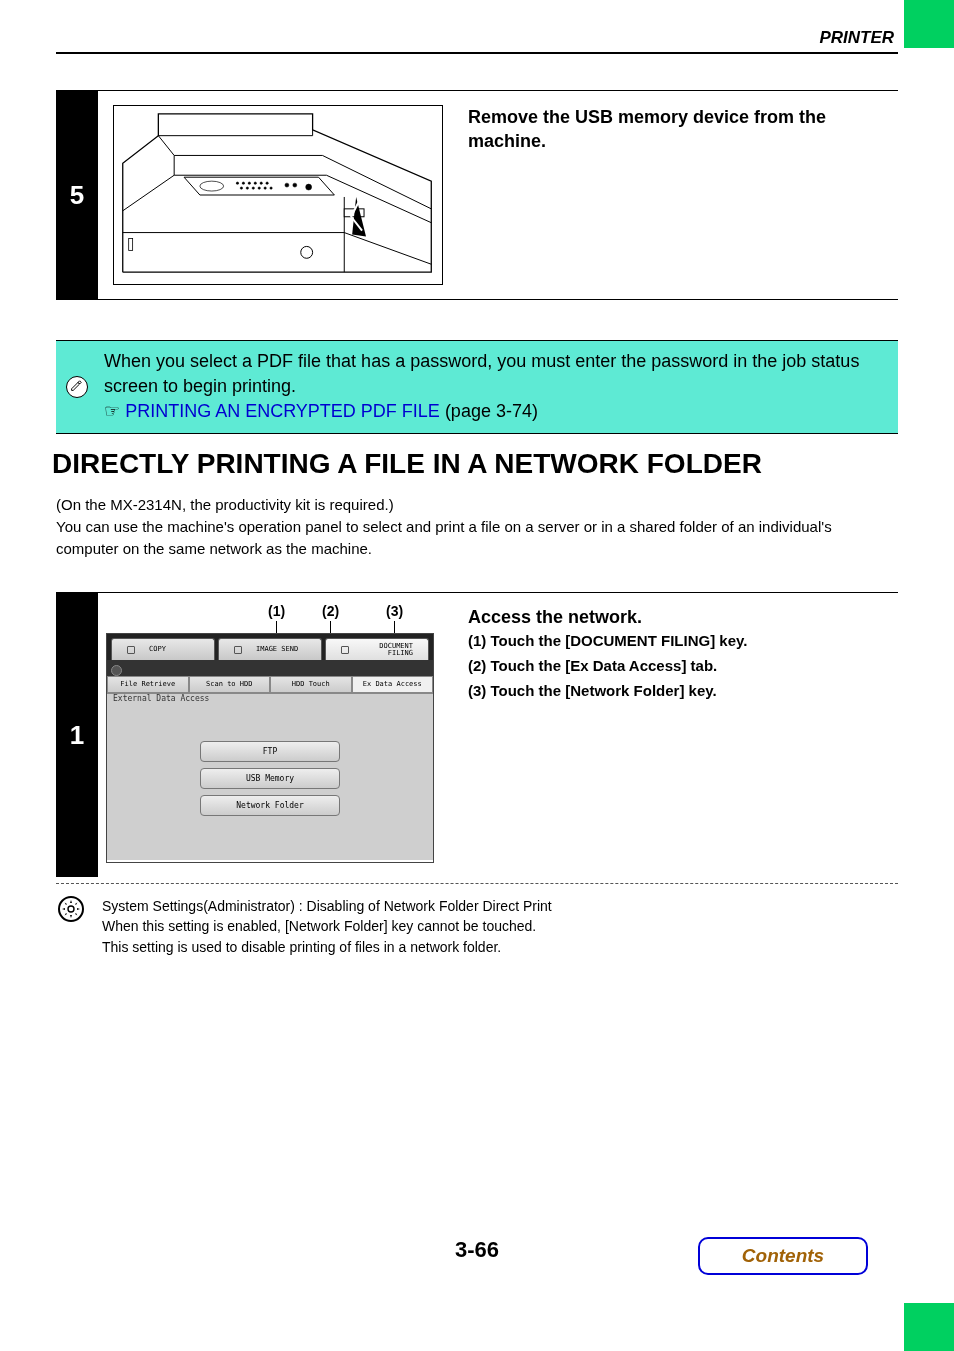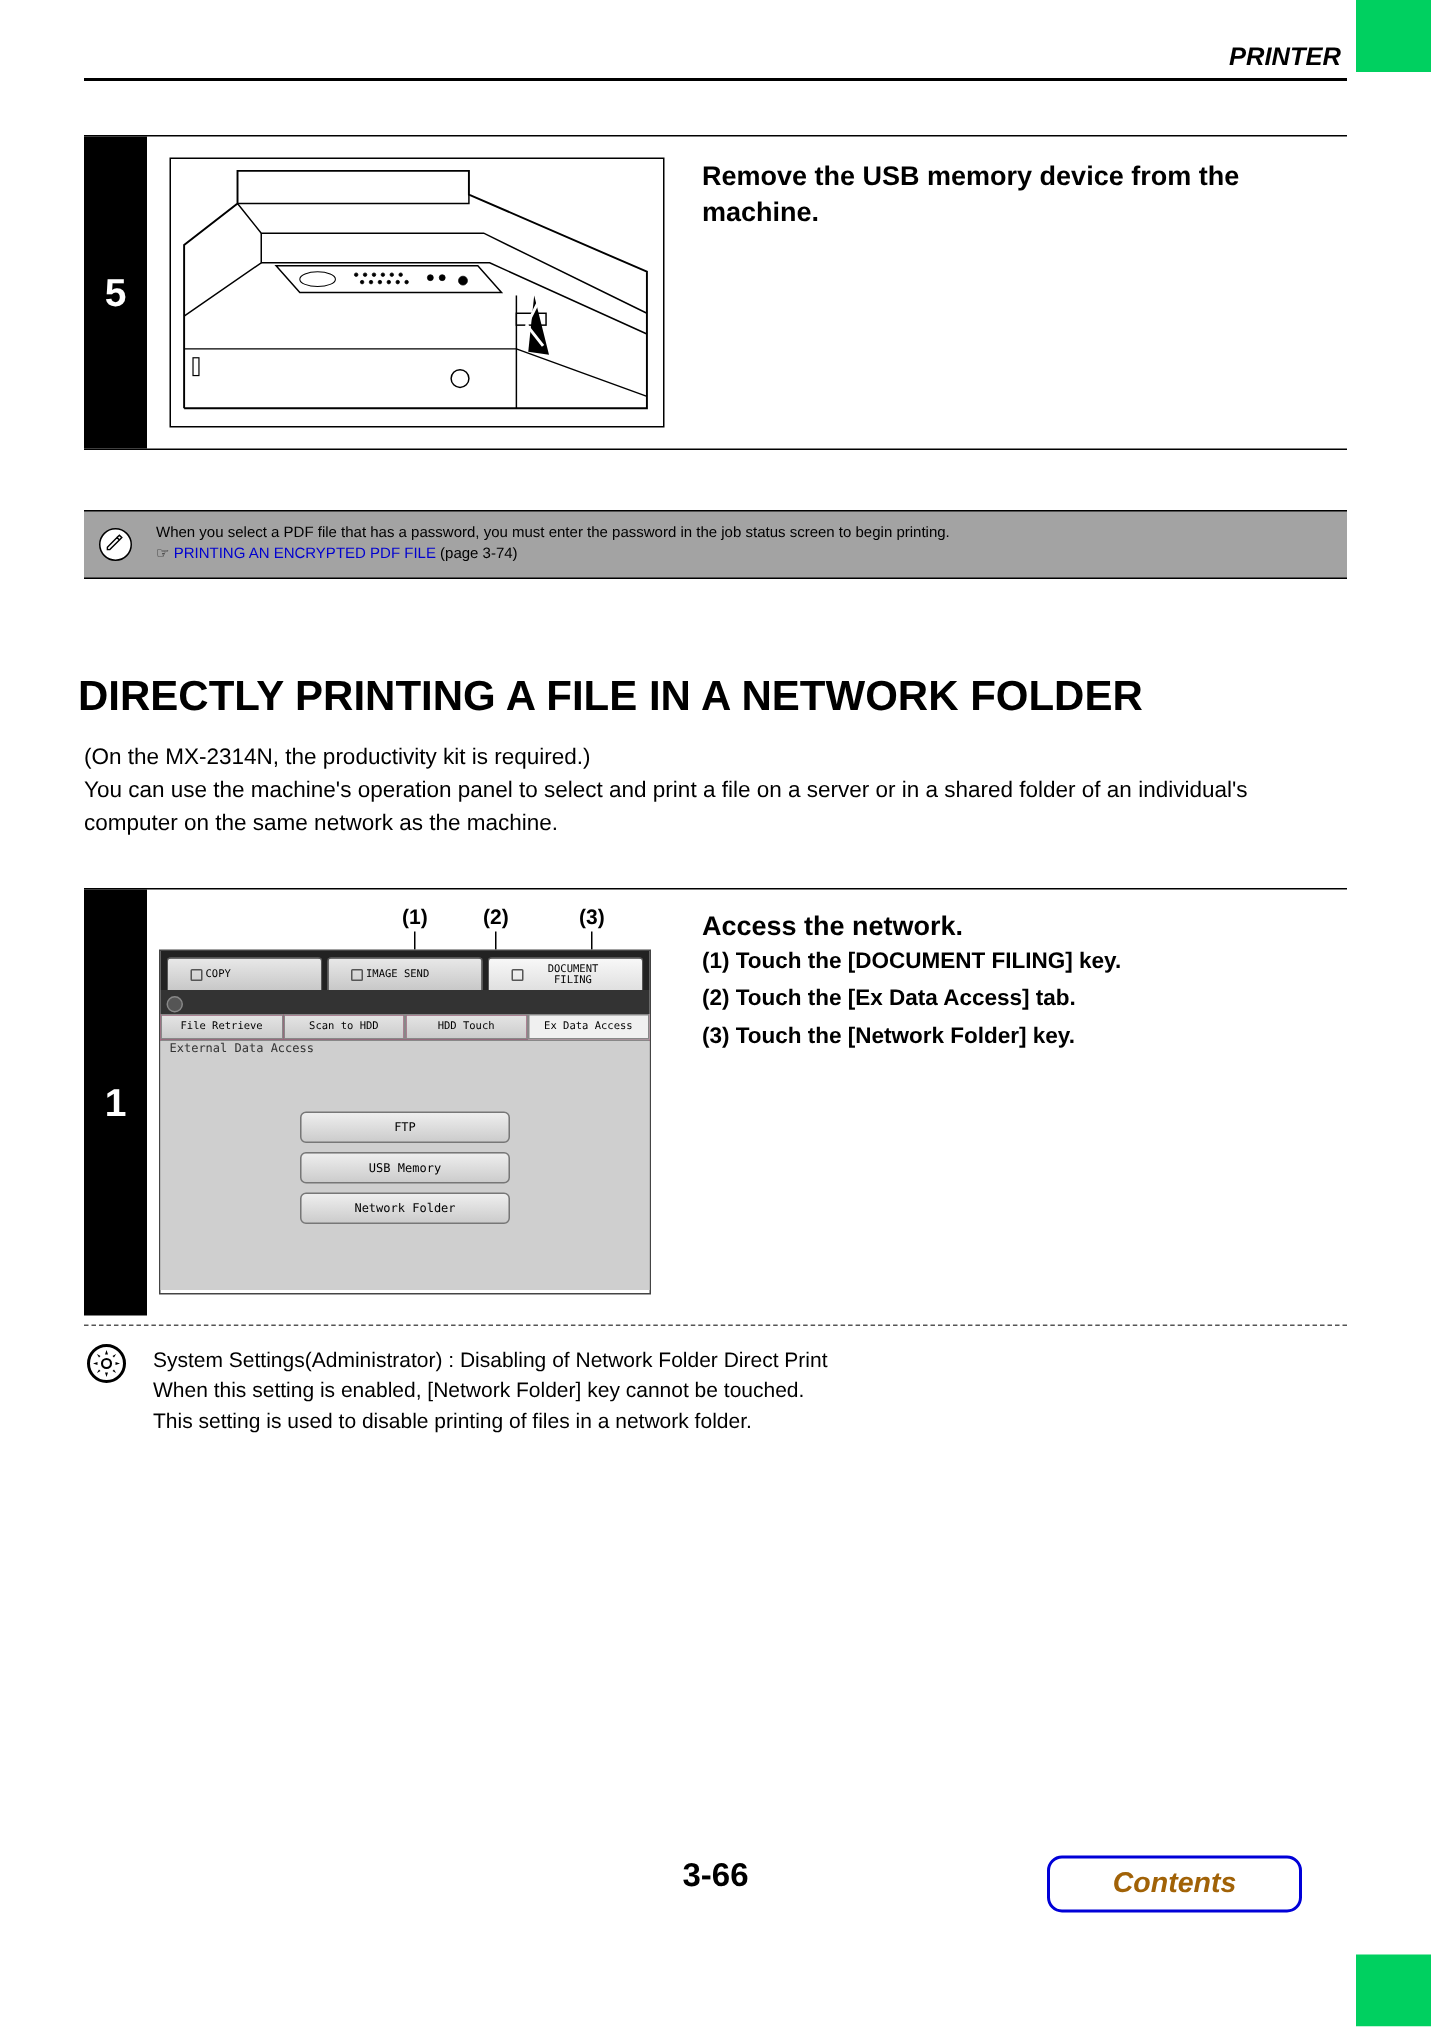--- a/index.html
+++ b/index.html
@@ -66,25 +66,25 @@
     padding: 14px 8px 8px 10px;
     font-weight: bold;
     font-size: 18px;
     line-height: 1.35;
   }
 
   
   .note-box {
     position: absolute;
     top: 340px; left: 56px; right: 56px;
-    background: #a3a3a3;
+    background: #5eead4;
     border-top: 1px solid #000;
     border-bottom: 1px solid #000;
     padding: 8px 10px 8px 48px;
-    font-size: 10px;
+    font-size: 18px;
     line-height: 1.4;
   }
   .pencil-icon {
     position: absolute;
     left: 10px; top: 50%;
     transform: translateY(-50%);
     width: 22px; height: 22px;
     border: 1.5px solid #000;
     border-radius: 50%;
     display: flex; align-items: center; justify-content: center;
@@ -162,42 +162,42 @@
     height: 26px;
   }
   .ui-tab-top {
     background: linear-gradient(#e8e8e8,#c8c8c8);
     border: 1px solid #555;
     border-bottom: none;
     border-radius: 3px 3px 0 0;
     font-size: 7px;
     padding: 3px 15px;
     flex: 1;
-    text-align: center;
+    text-align: right;
     font-family: monospace;
     line-height: 1;
-    display: flex; align-items: center; gap: 2px;
+    display: flex; align-items: center; gap: 14px;
   }
   .ui-tab-top.sel { background: linear-gradient(#f8f8f8,#e0e0e0); }
   .ui-tab-icon {
     width: 8px; height: 8px; border: 0.5px solid #555; border-radius: 1px;
     display: inline-block; flex-shrink: 0;
   }
   .ui-dark-row {
     background: #333;
     height: 16px;
     padding: 2px 4px;
   }
   .globe-icon {
     width: 11px; height: 11px; border: 1px solid #888; border-radius: 50%;
     display: inline-block; background: #555;
   }
   .ui-subtabs {
     display: flex;
-    background: #be185d;
+    background: #a21caf;
     border-bottom: 1px solid #888;
   }
   .ui-subtab {
     flex: 1;
     font-size: 7px;
     font-family: monospace;
     text-align: center;
     padding: 4px 1px;
     border: 1px solid #888;
     background: linear-gradient(#e4e4e4,#cccccc);

